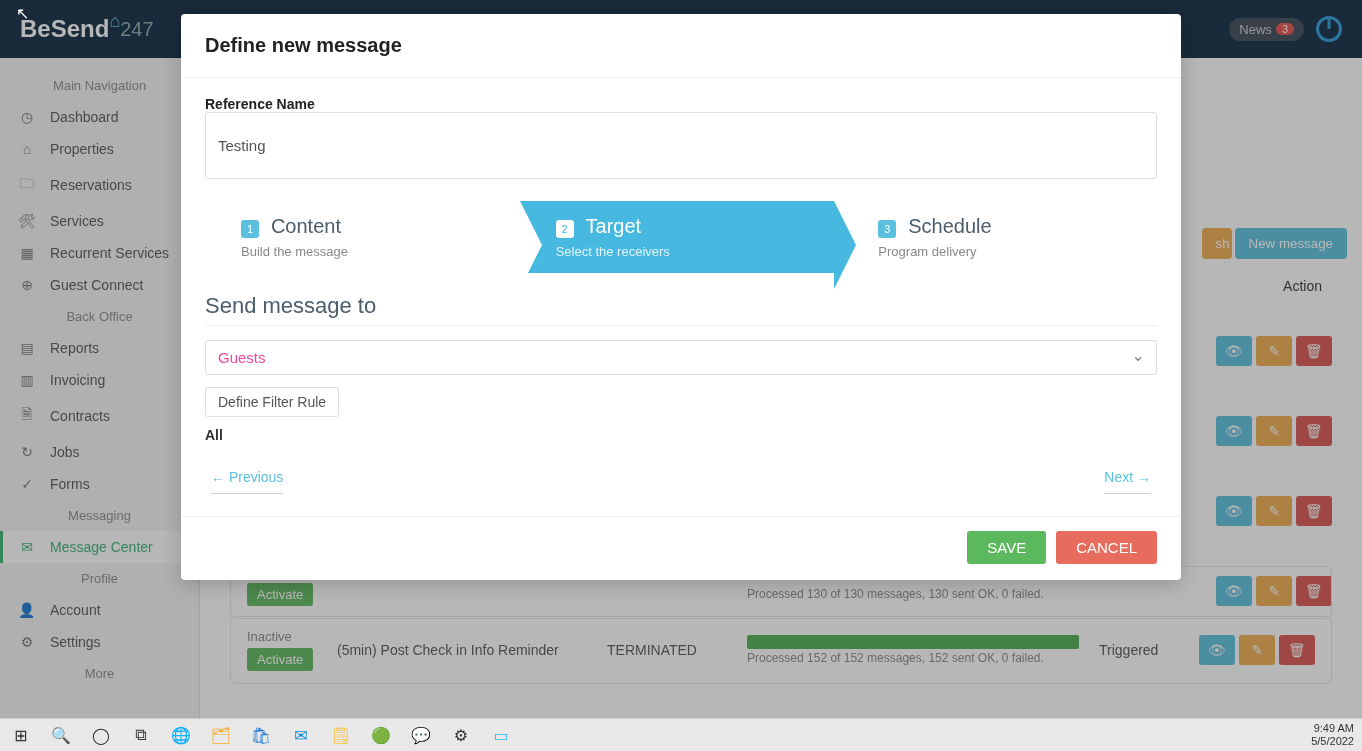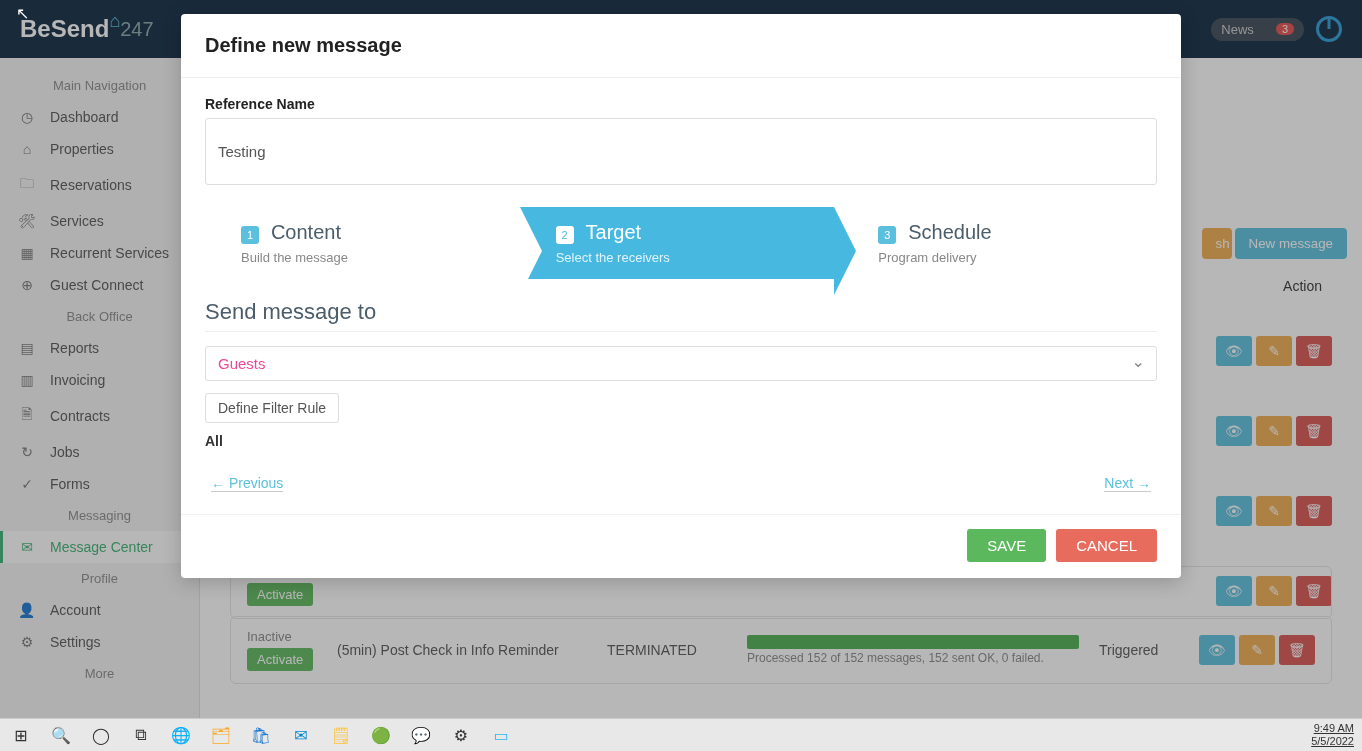--- a/index.html
+++ b/index.html
@@ -6,21 +6,21 @@
 body { font-family: -apple-system, BlinkMacSystemFont, "Segoe UI", Arial, sans-serif; font-size: 14px; color: #333; background: #f5f5f5; overflow: hidden; width: 1362px; height: 751px; position: relative; }
 
 
 .topnav { background: #0d2741; height: 58px; display: flex; align-items: center; padding: 0 20px; position: relative; }
 .logo { color: #fff; font-size: 24px; font-weight: 600; display: flex; align-items: center; gap: 0; }
 .logo .be { color: #fff; }
 .logo .home { color: #fff; }
 .logo .house { color: #5bc0de; font-size: 18px; position: relative; top: -8px; }
 .logo .n247 { color: #8aa; font-weight: 400; font-size: 20px; }
 .topnav-right { position: absolute; right: 20px; display: flex; align-items: center; gap: 12px; }
-.news-pill { background: #3b4856; color: #ccc; border-radius: 14px; padding: 4px 10px; display: flex; align-items: center; gap: 22px; font-size: 13px; }
+.news-pill { background: #3b4856; color: #ccc; border-radius: 14px; padding: 4px 10px; display: flex; align-items: center; gap: 4px; font-size: 13px; }
 .news-badge { background: #e94e4e; color: #fff; border-radius: 10px; padding: 0 6px; font-size: 11px; }
 .power-icon { width: 26px; height: 26px; border: 3px solid #2b9cd8; border-radius: 50%; position: relative; cursor: pointer; }
 .power-icon::after { content: ''; position: absolute; top: -2px; left: 50%; width: 3px; height: 12px; background: #2b9cd8; transform: translateX(-50%); }
 
 
 .sidebar { position: absolute; left: 0; top: 58px; width: 200px; bottom: 33px; background: #f5f5f5; border-right: 1px solid #e0e0e0; overflow-y: auto; padding-top: 12px; }
 .sidebar-section { padding: 8px 18px; color: #8a8a8a; font-size: 13px; text-align: center; }
 .sidebar-item { display: flex; align-items: center; gap: 14px; padding: 8px 18px; color: #555; cursor: pointer; font-size: 14px; }
 .sidebar-item.active { color: #3bb273; border-left: 3px solid #3bb273; background: #fff; padding-left: 15px; }
 .sidebar-item .sicon { width: 18px; text-align: center; color: #777; }
@@ -51,21 +51,21 @@
 .trigger-col { width: 80px; color: #555; }
 
 
 .overlay { position: absolute; inset: 0; top: 0; bottom: 33px; background: rgba(50,50,50,0.35); }
 
 
 .modal { position: absolute; top: 14px; left: 50%; transform: translateX(-50%); width: 1000px; background: #fff; border-radius: 4px; box-shadow: 0 4px 20px rgba(0,0,0,0.2); }
 .modal-header { padding: 20px 24px; border-bottom: 1px solid #eee; }
 .modal-title { font-size: 20px; font-weight: 700; color: #222; }
 .modal-body { padding: 18px 24px 10px; }
-.field-label { font-weight: 700; font-size: 14px; margin-bottom: 6px; color: #222; }
+.field-label { font-weight: 700; font-size: 14px; color: #222; }
 .text-input { width: 100%; border: 1px solid #ddd; border-radius: 3px; padding: 24px 12px; font-size: 15px; color: #555; }
 
 
 .stepper { display: flex; margin-top: 22px; gap: 0; }
 .step { flex: 1; padding: 14px 20px 14px 36px; position: relative; background: #fff; }
 .step .num { display: inline-block; background: #5bc0de; color: #fff; width: 18px; height: 18px; font-size: 11px; text-align: center; line-height: 18px; border-radius: 3px; margin-right: 8px; vertical-align: middle; }
 .step .stitle { font-size: 20px; color: #4b5d6b; font-weight: 500; }
 .step .sdesc { font-size: 13px; color: #888; margin-top: 6px; }
 .step.active { background: #47b8e0; color: #fff; }
 .step.active .stitle { color: #fff; }
@@ -74,31 +74,31 @@
 .step.active::after { content: ''; position: absolute; right: -22px; top: 0; border-top: 44px solid transparent; border-bottom: 44px solid transparent; border-left: 22px solid #47b8e0; z-index: 2; }
 
 .section-title { font-size: 22px; color: #4b5d6b; font-weight: 400; margin-top: 20px; padding-bottom: 6px; border-bottom: 1px solid #eee; }
 .select { width: 100%; border: 1px solid #ddd; border-radius: 3px; padding: 8px 12px; font-size: 15px; margin-top: 14px; color: #ec4899; background: #fff; appearance: none; position: relative; }
 .select-wrap { position: relative; }
 .select-wrap::after { content: '⌄'; position: absolute; right: 12px; top: 20px; color: #888; font-size: 16px; pointer-events: none; }
 .btn-outline { border: 1px solid #ddd; background: #fff; color: #555; padding: 6px 12px; border-radius: 3px; margin-top: 12px; cursor: pointer; font-size: 14px; }
 .all-label { font-weight: 700; margin-top: 10px; }
 
 .wizard-nav { display: flex; justify-content: space-between; margin-top: 26px; padding: 0 6px 12px; }
-.wizard-link { color: #5bc0de; cursor: pointer; border-bottom: 1px solid #ccc; padding-bottom: 0; font-size: 14px; }
+.wizard-link { color: #5bc0de; cursor: pointer; border-bottom: 1px solid #ccc; padding-bottom: 8px; font-size: 14px; }
 
 .modal-footer { padding: 14px 24px 16px; display: flex; justify-content: flex-end; gap: 10px; border-top: 1px solid #f0f0f0; }
 .btn-save { background: #5cb85c; color: #fff; border: none; padding: 8px 20px; border-radius: 3px; cursor: pointer; font-size: 15px; }
 .btn-cancel { background: #e86c5d; color: #fff; border: none; padding: 8px 20px; border-radius: 3px; cursor: pointer; font-size: 15px; }
 
 
 .taskbar { position: absolute; bottom: 0; left: 0; right: 0; height: 33px; background: #e8e8e8; border-top: 1px solid #ccc; display: flex; align-items: center; padding: 0 8px; }
 .taskbar-left { display: flex; gap: 14px; align-items: center; }
 .ticon { width: 26px; height: 26px; display: flex; align-items: center; justify-content: center; cursor: pointer; font-size: 16px; }
-.taskbar-right { margin-left: auto; display: flex; align-items: center; gap: 10px; font-size: 11px; color: #333; text-align: right; text-decoration: underline; }
+.taskbar-right { margin-left: auto; display: flex; align-items: center; gap: 10px; font-size: 11px; color: #333; text-align: right; }
 .time-block { line-height: 1.2; }
 
 .cursor-arrow { position: absolute; left: 16px; top: 4px; color: #fff; font-size: 16px; z-index: 100; pointer-events: none; }
 </style>
 </head>
 <body>
 
 <div class="cursor-arrow">↖</div>
 
 <div class="topnav">
@@ -220,20 +220,23 @@
     <div class="aicon del">🗑</div>
   </div>
     </div>
 
   <div class="msg-card" style="top:508px;">
     <div class="status-col">
       <button class="btn-activate">Activate</button>
     </div>
     <div class="msg-title"></div>
     <div class="msg-state"></div>
+    <div class="progress-wrap">
+      <div class="progress-text">Processed 130 of 130 messages, 130 sent OK, 0 failed.</div>
+    </div>
     <div class="trigger-col"></div>
   </div>
 
   <div class="msg-card" style="top:558px;">
     <div class="status-col">
       <div class="status-label">Inactive</div>
       <button class="btn-activate">Activate</button>
     </div>
     <div class="msg-title">(5min) Post Check in Info Reminder</div>
     <div class="msg-state">TERMINATED</div>

